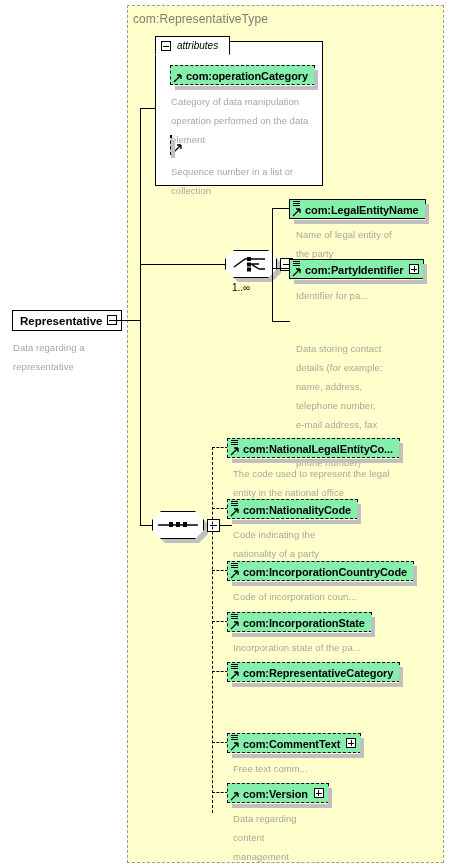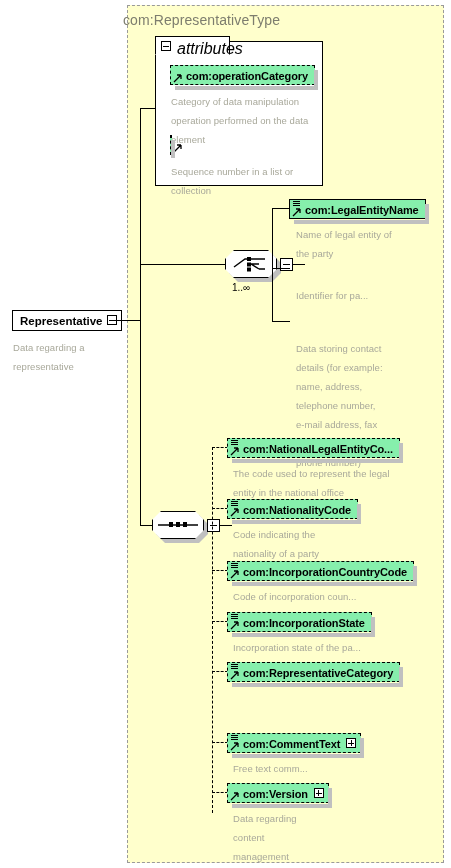--- a/index.html
+++ b/index.html
@@ -9,43 +9,43 @@
     -webkit-font-smoothing:antialiased;
   }
   .layer{position:absolute;left:0;top:0;width:451px;height:868px;}
 
   
   #type-box{
     position:absolute;left:127px;top:5px;width:317px;height:858px;
     background:#ffffcc;border:1px dashed #9a9a9a;box-sizing:border-box;
   }
   #type-title{
-    position:absolute;left:123px;top:12px;
-    font-size:14px;color:#7d7d6e;letter-spacing:.1px;white-space:nowrap;
+    position:absolute;left:133px;top:12px;
+    font-size:12px;color:#7d7d6e;letter-spacing:.1px;white-space:nowrap;
   }
 
   
   #attr-panel{
     position:absolute;left:155px;top:41px;width:168px;height:145px;
     background:#ffffff;border:1px solid #000000;box-sizing:border-box;
   }
   #attr-tab{
     position:absolute;left:155px;top:36px;width:75px;height:19px;
     background:#ffffff;border:1px solid #000;border-bottom:1px solid #fff;
     box-sizing:border-box;
   }
   #attr-tab .minus{
     position:absolute;left:5px;top:4px;width:10px;height:10px;
     border:1px solid #000;background:#fff;box-sizing:border-box;
   }
   #attr-tab .minus:after{
     content:"";position:absolute;left:1px;top:3.5px;width:6px;height:1px;background:#000;
   }
   #attr-tab .lbl{
-    position:absolute;left:21px;top:3px;font-size:16px;font-style:italic;color:#000;
+    position:absolute;left:21px;top:3px;font-size:10px;font-style:italic;color:#000;
   }
 
   
   .node{position:absolute;}
   .nbox{
     position:relative;display:inline-block;box-sizing:border-box;
     background:#86efac;border:1px solid #000;height:20px;
     white-space:nowrap;
   }
   .nbox.dashed{border:1px dashed #000;}
@@ -229,20 +229,37 @@
             <path d="M1 8 L8 1 M8 1 L4 1 M8 1 L8 5" stroke="#000" stroke-width="1.3" fill="none"></path>
           </svg>
       </span>
       <span class="nlabel">com:LegalEntityName</span>
       <span class="shadow"></span>
       <span class="shadow-r"></span>
     </div>
   </div>
   <div class="doc" style="left:296px;top:225px;width:120px;">Name of legal entity of<br>the party</div>
 
+  <div class="node" style="left:289px;top:259px;">
+    <div class="nbox">
+      <span class="glyph-lines">
+          <i></i>
+          <i></i>
+          <i></i>
+        </span>
+      <span class="glyph-arrow">
+        <svg width="9" height="9" viewBox="0 0 9 9">
+            <path d="M1 8 L8 1 M8 1 L4 1 M8 1 L8 5" stroke="#000" stroke-width="1.3" fill="none"></path>
+          </svg>
+      </span>
+      <span class="nlabel">com:PartyIdentifier</span><span class="plusbox"></span>
+      <span class="shadow"></span>
+      <span class="shadow-r"></span>
+    </div>
+  </div>
   <div class="doc" style="left:296px;top:286px;width:130px;">Identifier for pa...</div>
 
   <div class="doc" style="left:296px;top:339px;width:108px;">Data storing contact<br>details (for example:<br>name, address,<br>telephone number,<br>e-mail address, fax<br>number, mobile<br>phone number)</div>
 
   <div class="comp" style="left:152px;top:511px;">
     <div class="octshadow"></div>
     <div class="oct"></div>
     <svg class="sym" width="52" height="28" viewBox="0 0 52 28">
       <path d="M6 14 L46 14" stroke="#000" stroke-width="1.4" fill="none"></path>
       <rect x="17" y="11" width="4" height="5" fill="#000"></rect>

